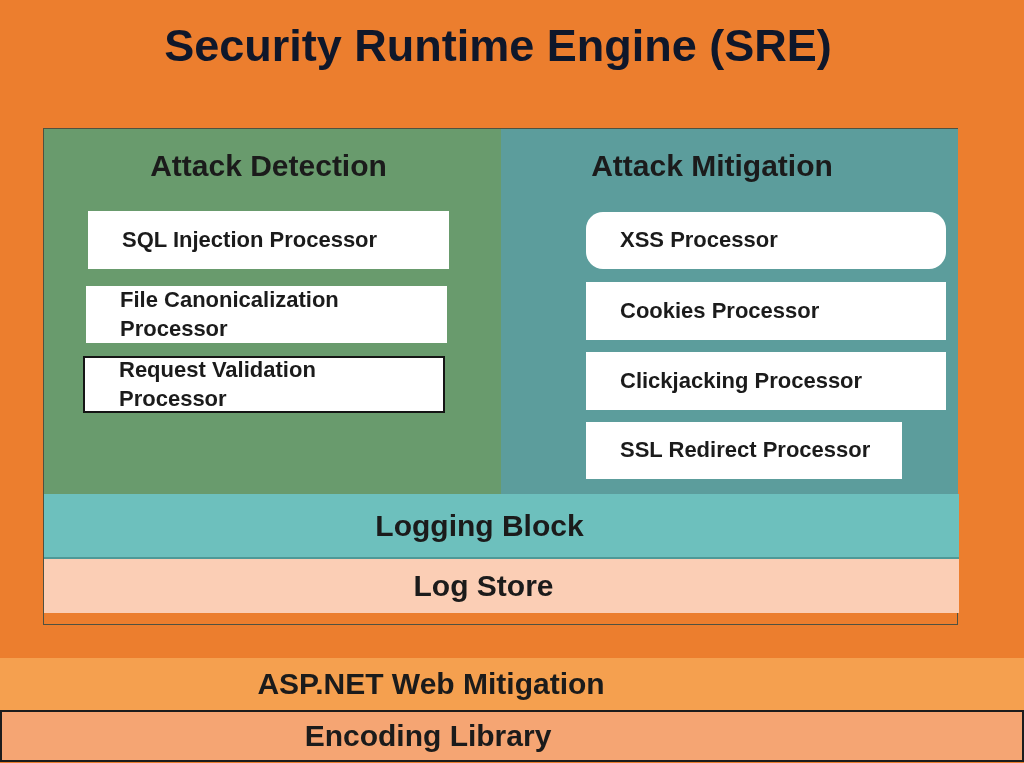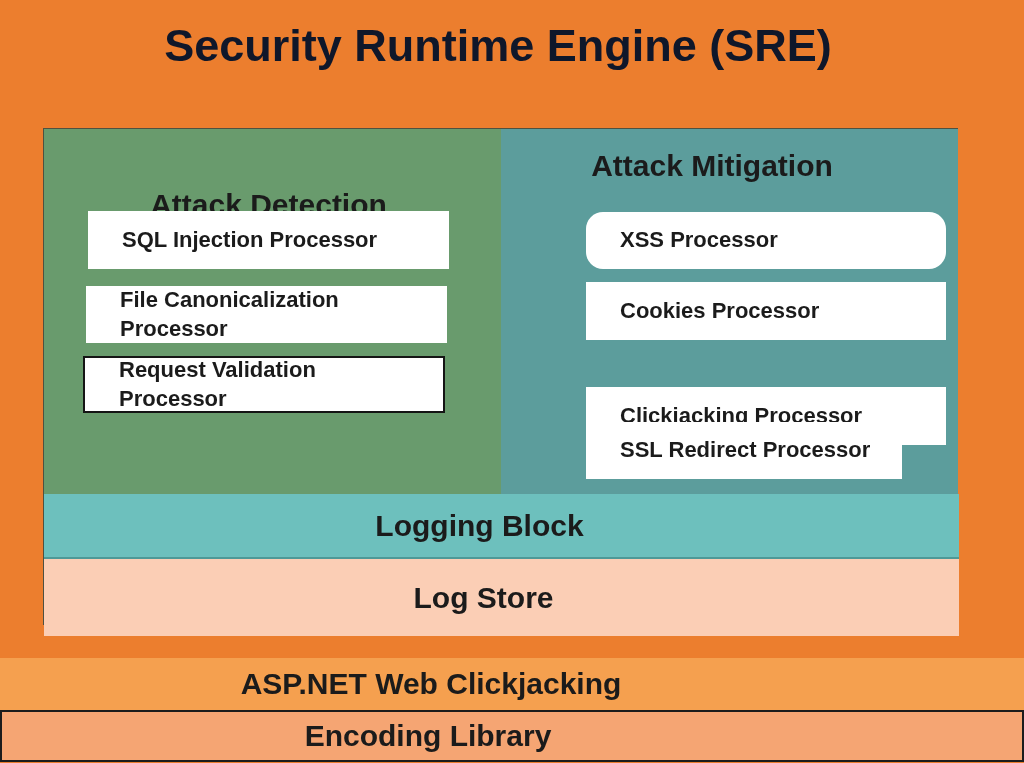--- a/index.html
+++ b/index.html
@@ -58,21 +58,21 @@
   }
   .panel-title {
     position: absolute;
     top: 20px;
     left: 0;
     width: 100%;
     text-align: center;
     font-size: 30px;
     font-weight: bold;
   }
-  .panel-detection .panel-title { padding-right: 8px; margin-top: 39px; }
+  .panel-detection .panel-title { padding-right: 8px; }
   .panel-mitigation .panel-title { padding-right: 35px; }
 
   .proc-box {
     position: absolute;
     background: #FFFFFF;
     display: flex;
     align-items: center;
     font-size: 22px;
     font-weight: bold;
     line-height: 1.28;
@@ -82,21 +82,21 @@
   .proc-box.wrap .label { max-width: 258px; }
 
   
   .box-sql  { left: 44px; top:  82px; width: 361px; height: 58px; }
   .box-file { left: 42px; top: 157px; width: 361px; height: 57px; }
   .box-req  { left: 39px; top: 227px; width: 362px; height: 57px; border: 2px solid #151515; }
 
   
   .box-xss   { left: 85px; top:  83px; width: 360px; height: 57px; border-radius: 17px; }
   .box-cook  { left: 85px; top: 153px; width: 360px; height: 58px; }
-  .box-click { left: 85px; top: 223px; width: 360px; height: 58px; margin-top: 35px; }
+  .box-click { left: 85px; top: 223px; width: 360px; height: 58px; }
   .box-ssl   { left: 85px; top: 293px; width: 316px; height: 57px; }
   .panel-mitigation .proc-box { left: 85px; }
   .panel-mitigation .box-xss,
   .panel-mitigation .box-cook,
   .panel-mitigation .box-click,
   .panel-mitigation .box-ssl { left: 85px; }
 
   .hbar {
     position: absolute;
     left: 0;
@@ -109,21 +109,21 @@
   }
   .bar-logging {
     top: 365px;
     height: 65px;
     background: #6DC0BD;
     border-bottom: 2px solid #4E9997;
     padding-right: 44px;
   }
   .bar-logstore {
     top: 430px;
-    height: 77px;
+    height: 54px;
     background: #FBCEB5;
     padding-right: 36px;
   }
 
   
   .bottom-bar {
     position: absolute;
     left: 0;
     width: 1024px;
     display: flex;
@@ -190,17 +190,17 @@
         <span class="label">SSL Redirect Processor</span>
       </div>
     </section>
 
     <div class="hbar bar-logging">Logging Block</div>
 
     <div class="hbar bar-logstore">Log Store</div>
 
   </div>
 
-  <div class="bottom-bar bar-aspnet">ASP.NET Web Clickjacking</div>
+  <div class="bottom-bar bar-aspnet">ASP.NET Web Mitigation</div>
 
   <div class="bottom-bar bar-encoding">Encoding Library</div>
 
 </div>
 
 </body></html>

